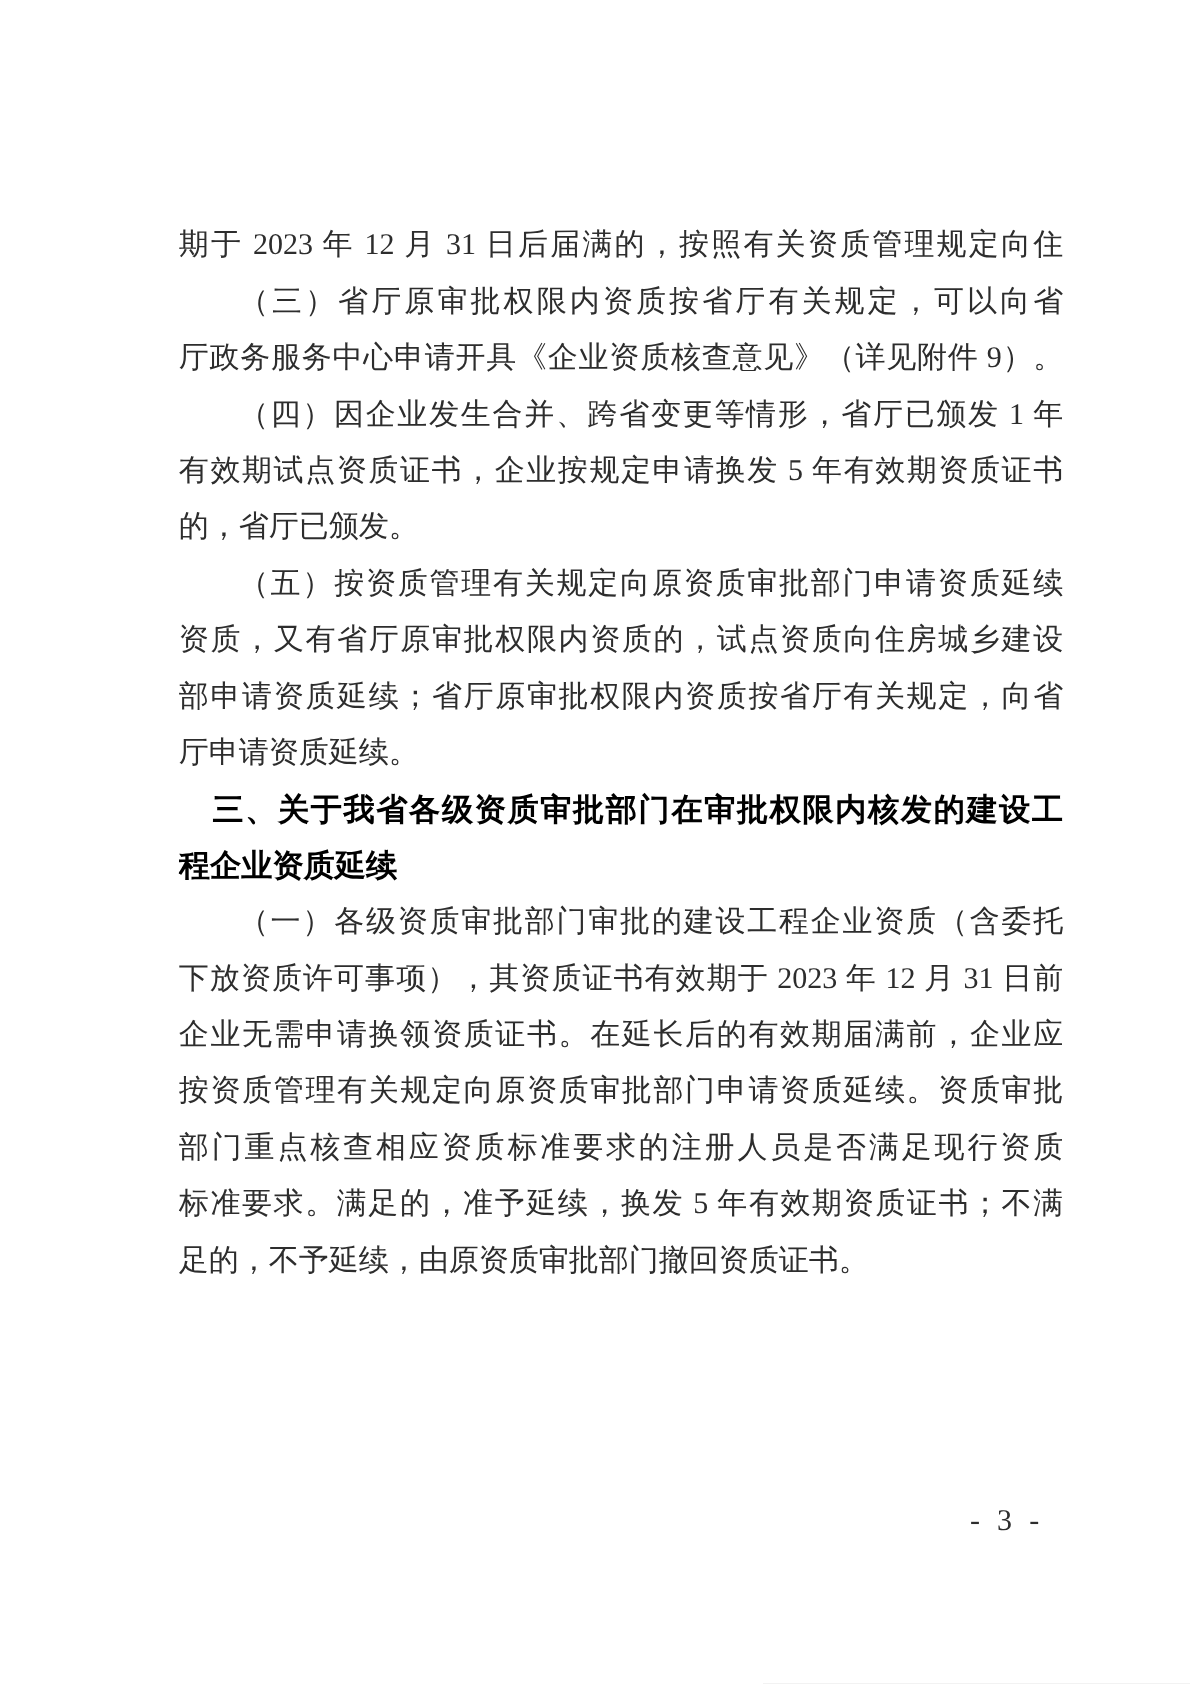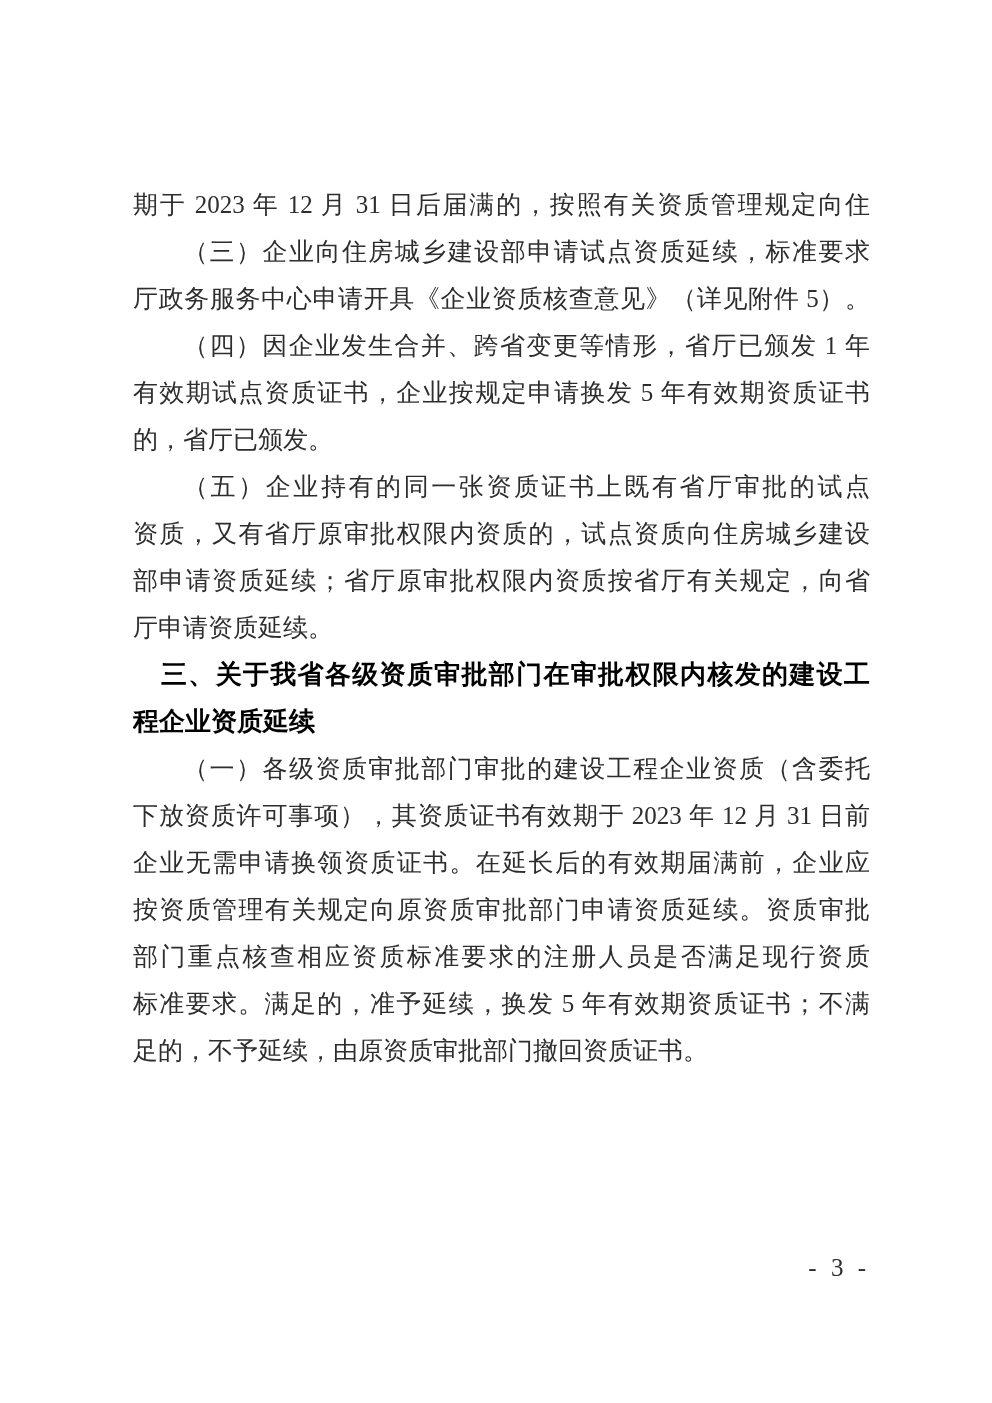--- a/index.html
+++ b/index.html
@@ -10,21 +10,21 @@
   .page {
     position: relative;
     width: 992px;
     height: 1403px;
     background: #ffffff;
     overflow: hidden;
     font-family: "Liberation Serif", "DejaVu Serif", serif;
   }
   .content {
     position: absolute;
-    left: 133px;
+    left: 149px;
     top: 181px;
     width: 737px;
   }
   .line {
     font-size: 25px;
     height: 47px;
     line-height: 47px;
     color: #2d2d2d;
     overflow: hidden;
     white-space: normal;
@@ -55,26 +55,26 @@
     color: #2d2d2d;
     letter-spacing: 4px;
   }
 </style>
 </head>
 <body>
 
 <div class="page">
   <div class="content">
       <div class="line body justify">期于 2023 年 12 月 31 日后届满的，按照有关资质管理规定向住</div>
-      <div class="line body indent justify">（三）企业向住房城乡建设部申请试点资质延续，标准要求</div>
-      <div class="line body justify">厅政务服务中心申请开具《企业资质核查意见》（详见附件 5）。</div>
+      <div class="line body indent justify">（三）省厅原审批权限内资质按省厅有关规定，可以向省</div>
+      <div class="line body justify">厅政务服务中心申请开具《企业资质核查意见》（详见附件 9）。</div>
       <div class="line body indent justify">（四）因企业发生合并、跨省变更等情形，省厅已颁发 1 年</div>
       <div class="line body justify">有效期试点资质证书，企业按规定申请换发 5 年有效期资质证书</div>
       <div class="line body">的，省厅已颁发。</div>
-      <div class="line body indent justify">（五）企业持有的同一张资质证书上既有省厅审批的试点</div>
+      <div class="line body indent justify">（五）按资质管理有关规定向原资质审批部门申请资质延续</div>
       <div class="line body justify">资质，又有省厅原审批权限内资质的，试点资质向住房城乡建设</div>
       <div class="line body justify">部申请资质延续；省厅原审批权限内资质按省厅有关规定，向省</div>
       <div class="line body">厅申请资质延续。</div>
       <div class="line heading indent justify">三、关于我省各级资质审批部门在审批权限内核发的建设工</div>
       <div class="line heading">程企业资质延续</div>
       <div class="line body indent justify">（一）各级资质审批部门审批的建设工程企业资质（含委托</div>
       <div class="line body justify">下放资质许可事项），其资质证书有效期于 2023 年 12 月 31 日前</div>
       <div class="line body justify">企业无需申请换领资质证书。在延长后的有效期届满前，企业应</div>
       <div class="line body justify">按资质管理有关规定向原资质审批部门申请资质延续。资质审批</div>
       <div class="line body justify">部门重点核查相应资质标准要求的注册人员是否满足现行资质</div>

